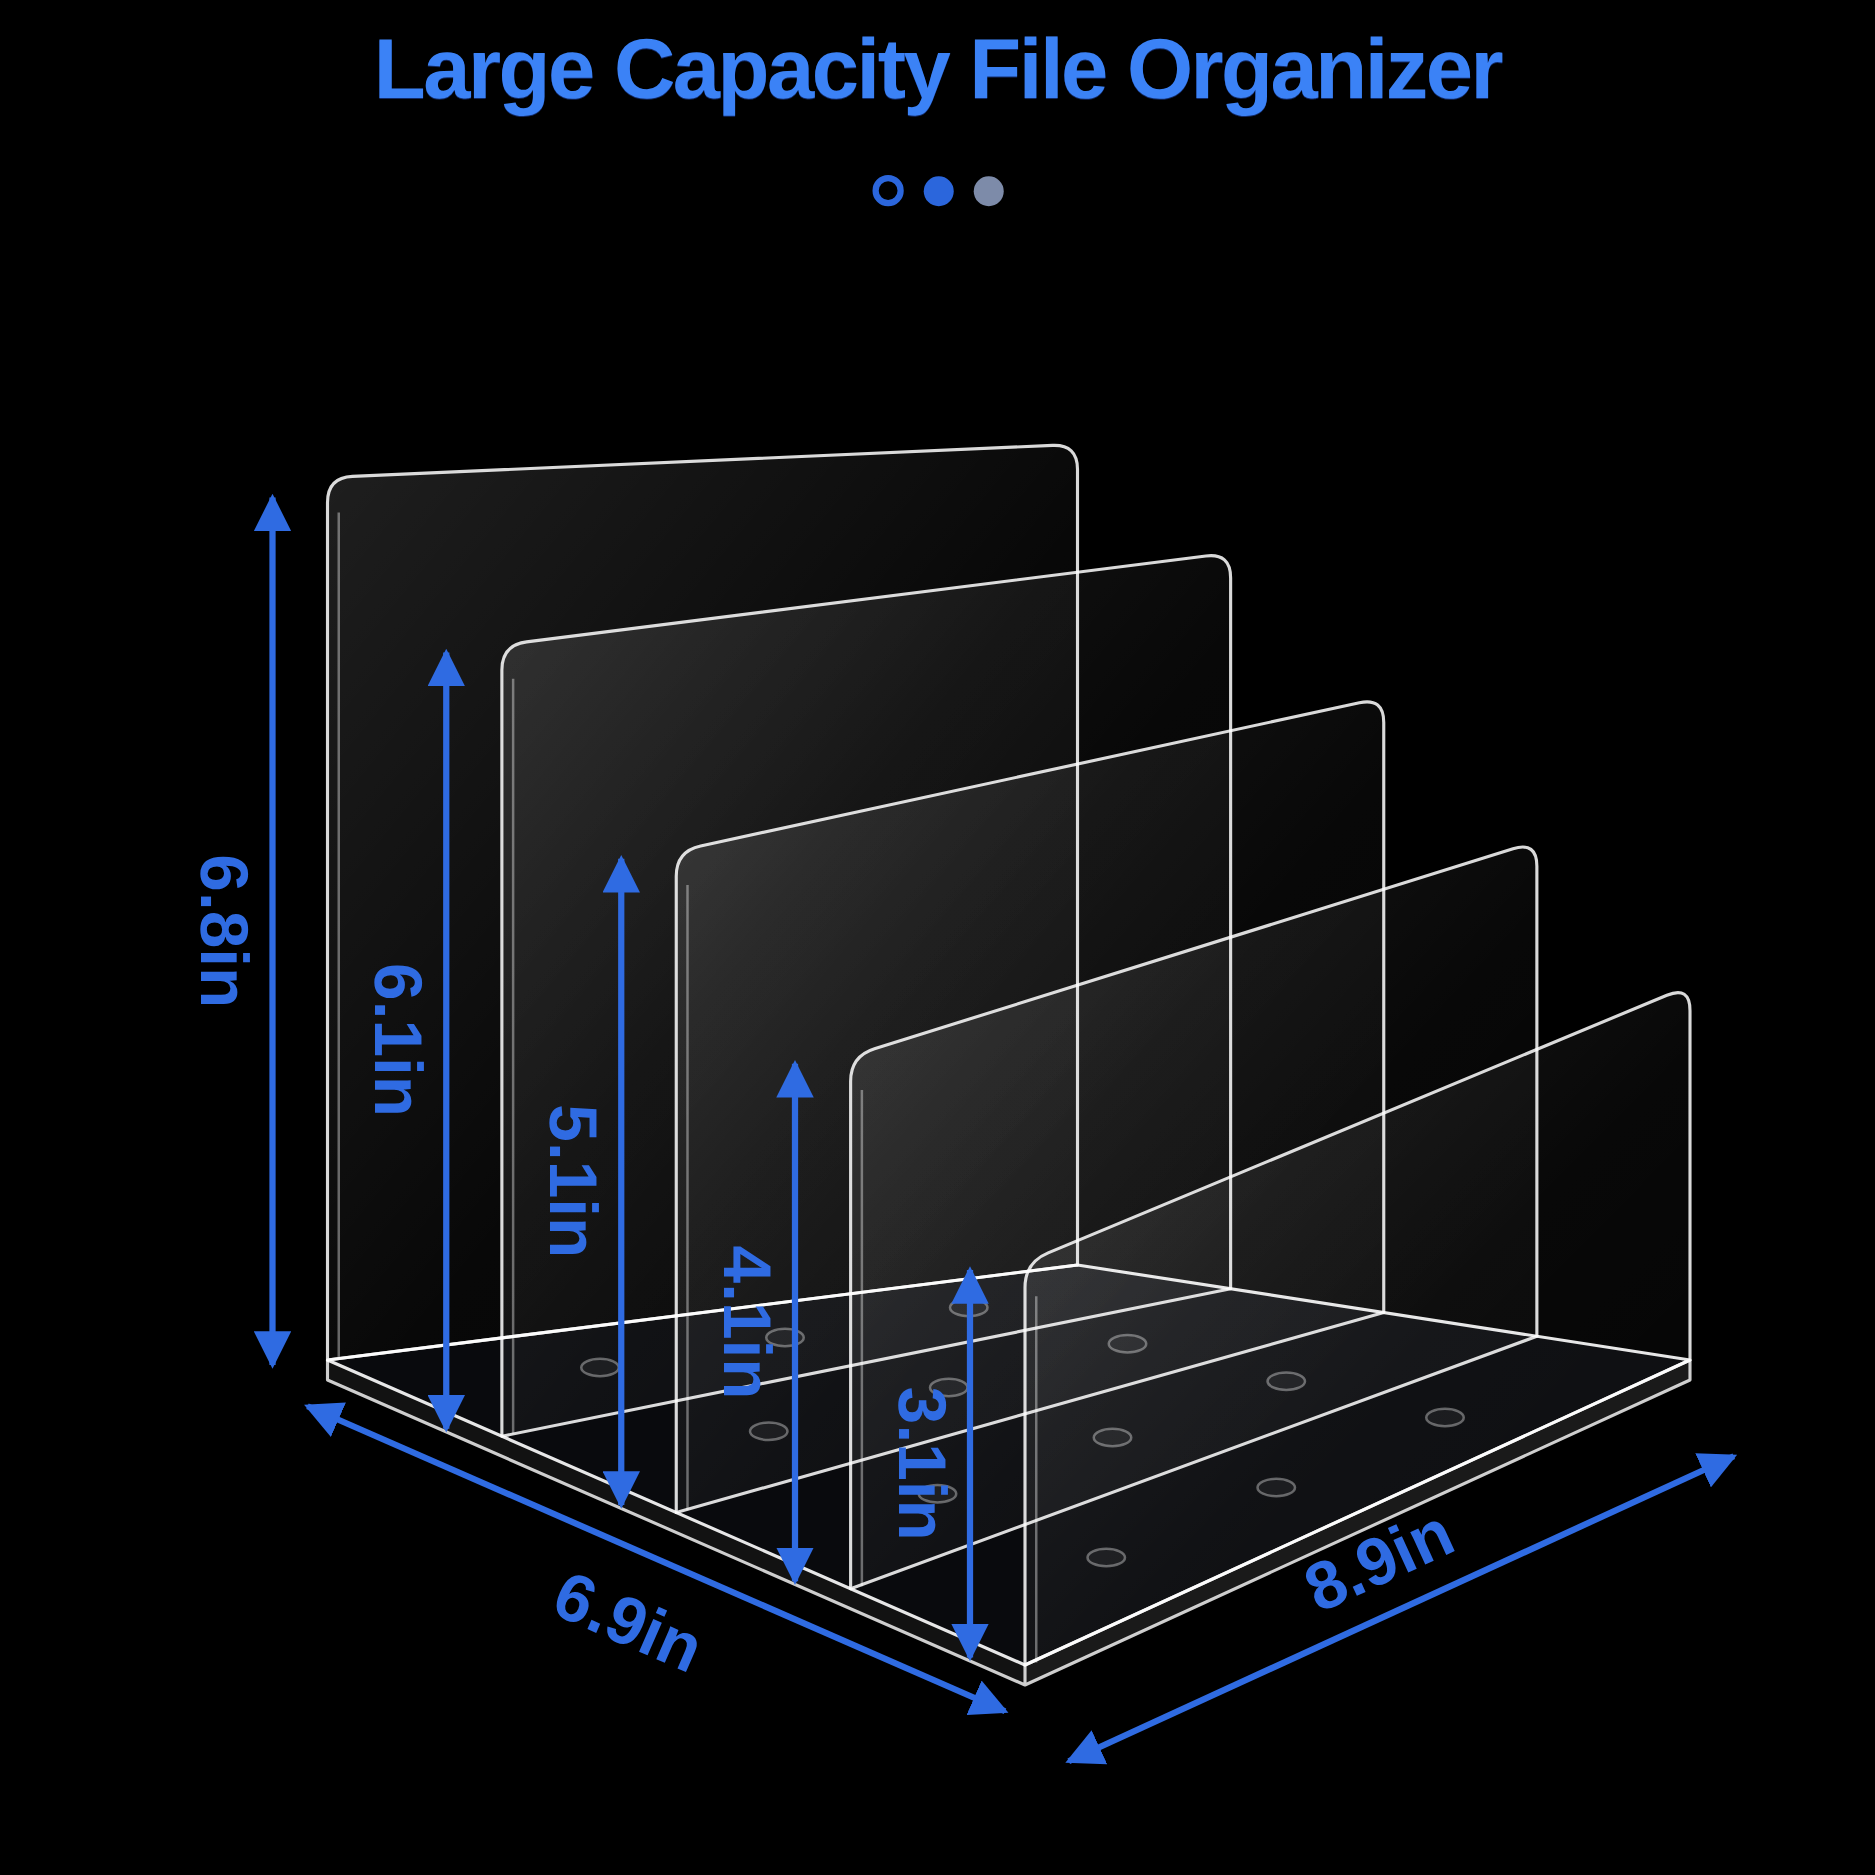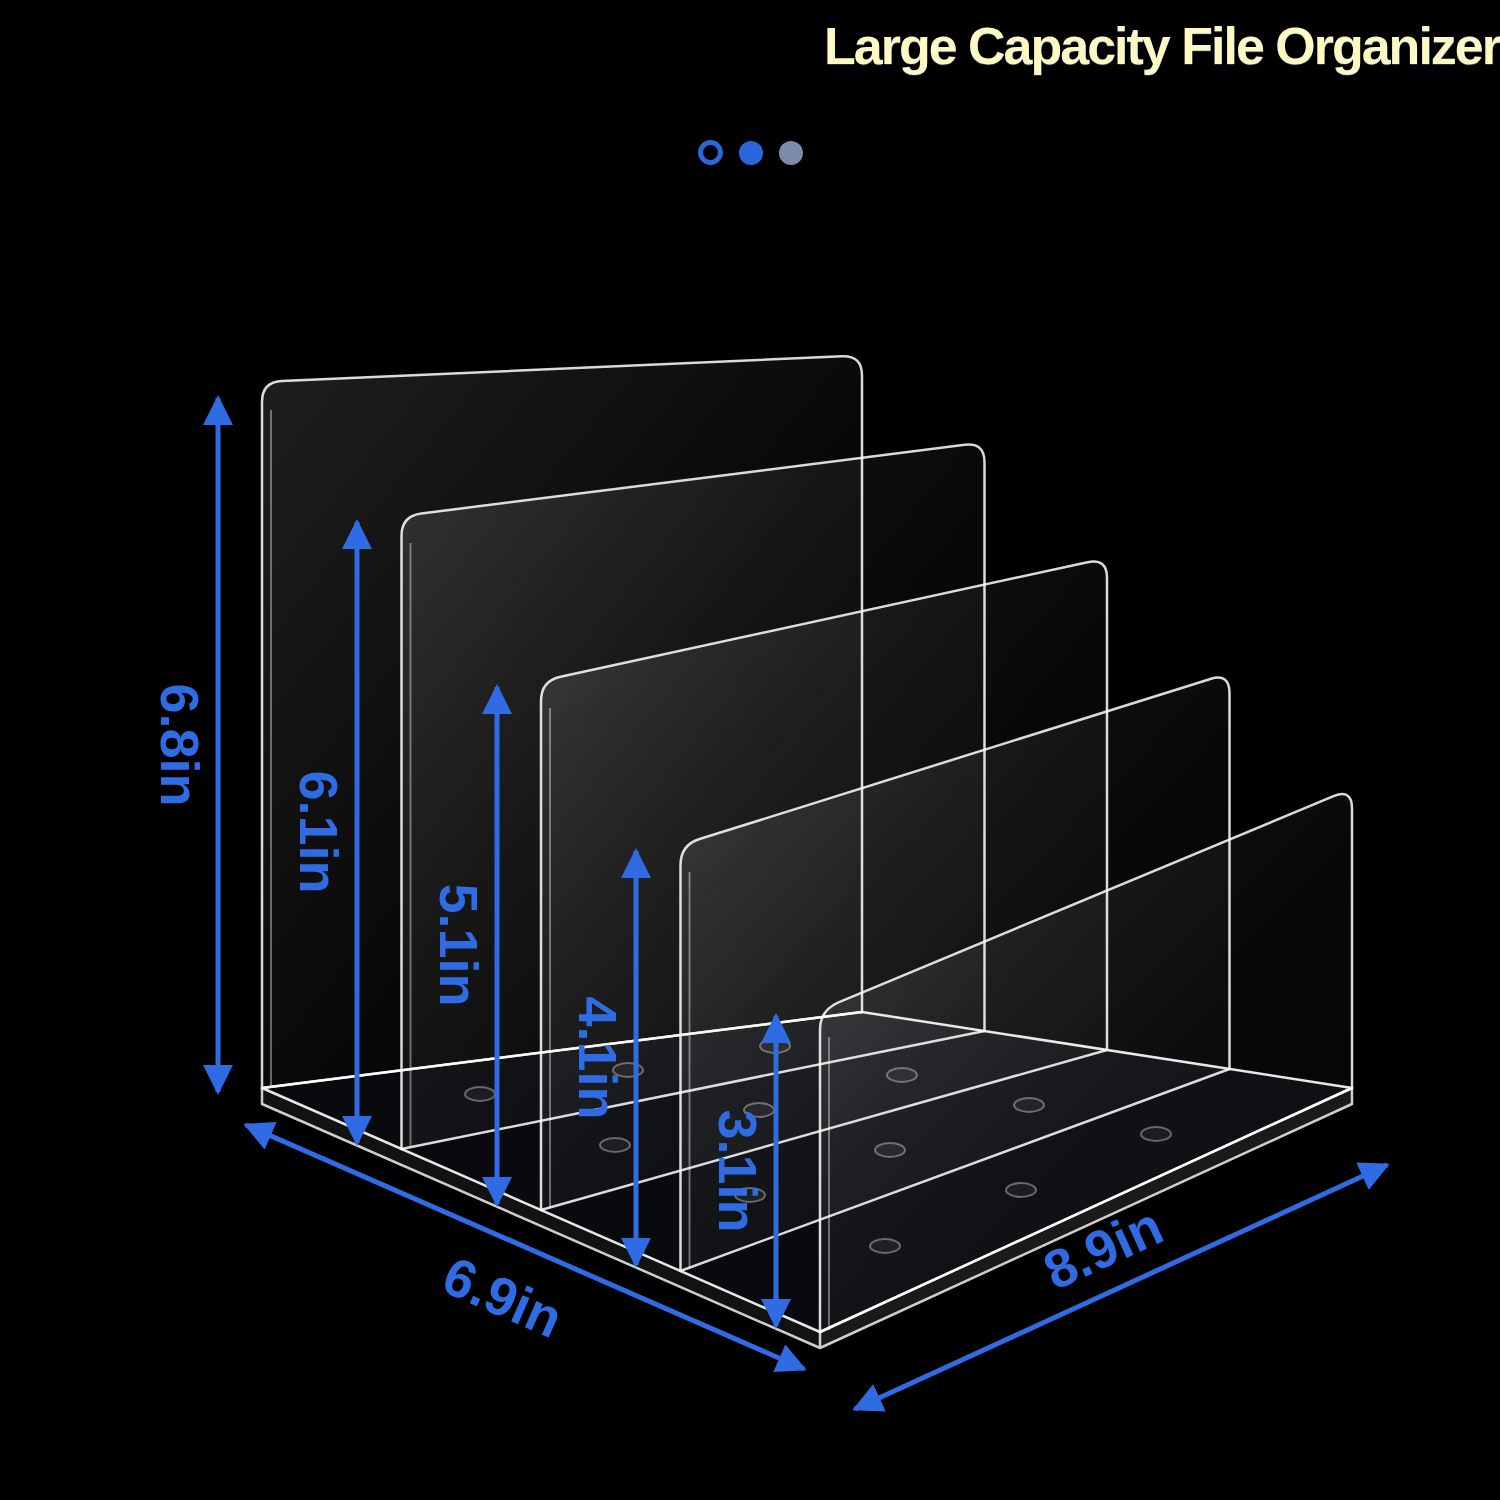--- a/index.html
+++ b/index.html
@@ -10,25 +10,25 @@
     background: #000;
     overflow: hidden;
     font-family: "Liberation Sans", sans-serif;
   }
   .title {
     position: absolute;
     top: 16px;
     left: 0;
     width: 100%;
     margin: 0;
-    text-align: right;
-    font-size: 52px;
+    text-align: center;
+    font-size: 68px;
     font-weight: bold;
     letter-spacing: -2px;
-    color: #fef9c3;
+    color: #3b82f6;
     text-shadow: 0 1px 0 rgba(30,70,170,0.6);
   }
   .dots {
     position: absolute;
     top: 140px;
     left: 0;
     width: 100%;
     display: flex;
     justify-content: center;
     align-items: center;

